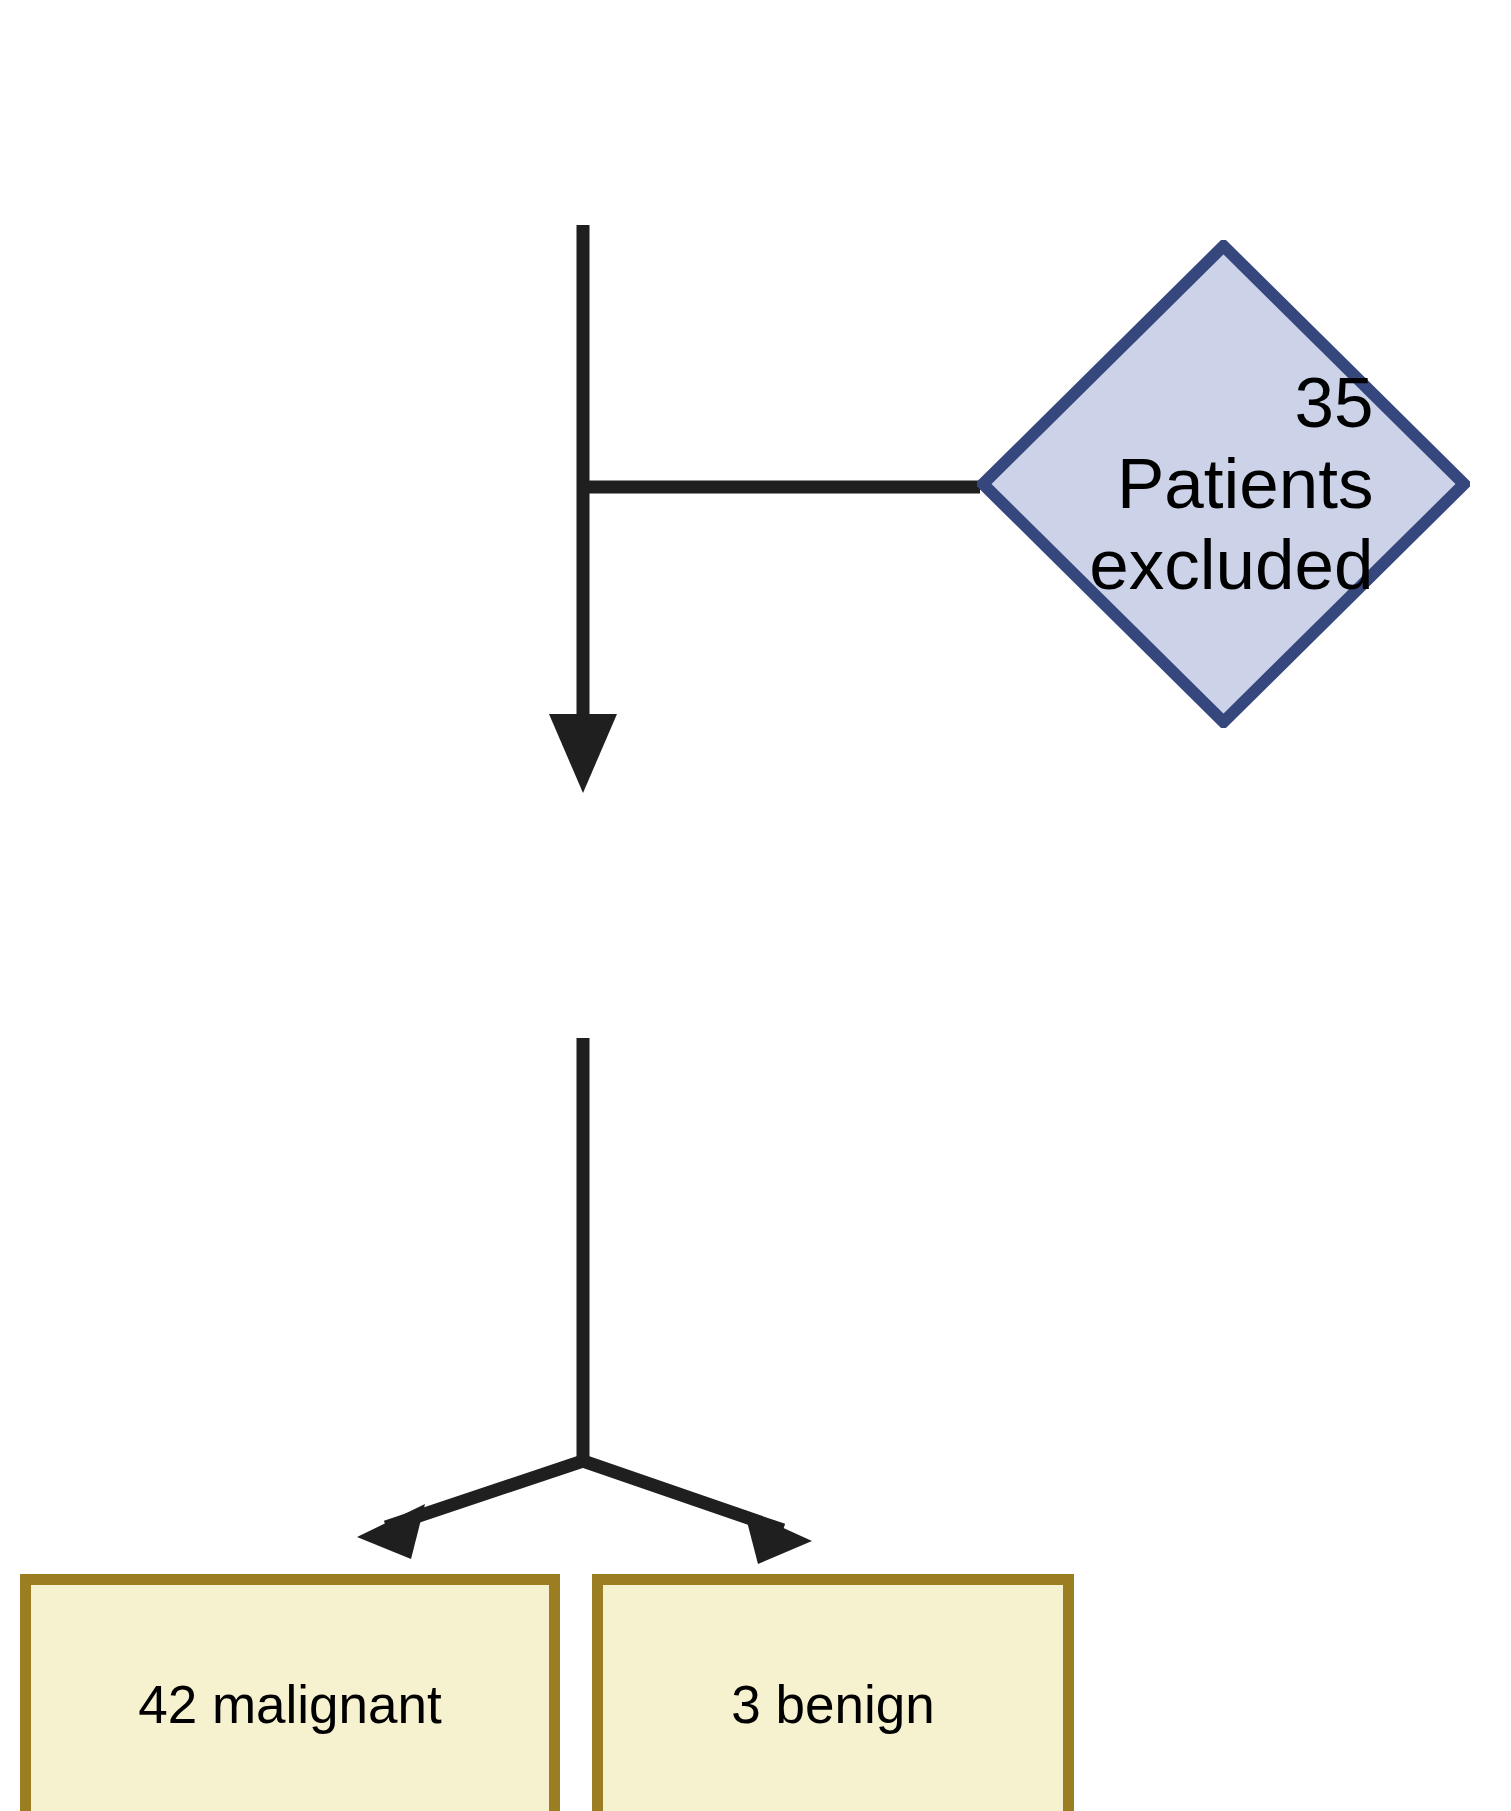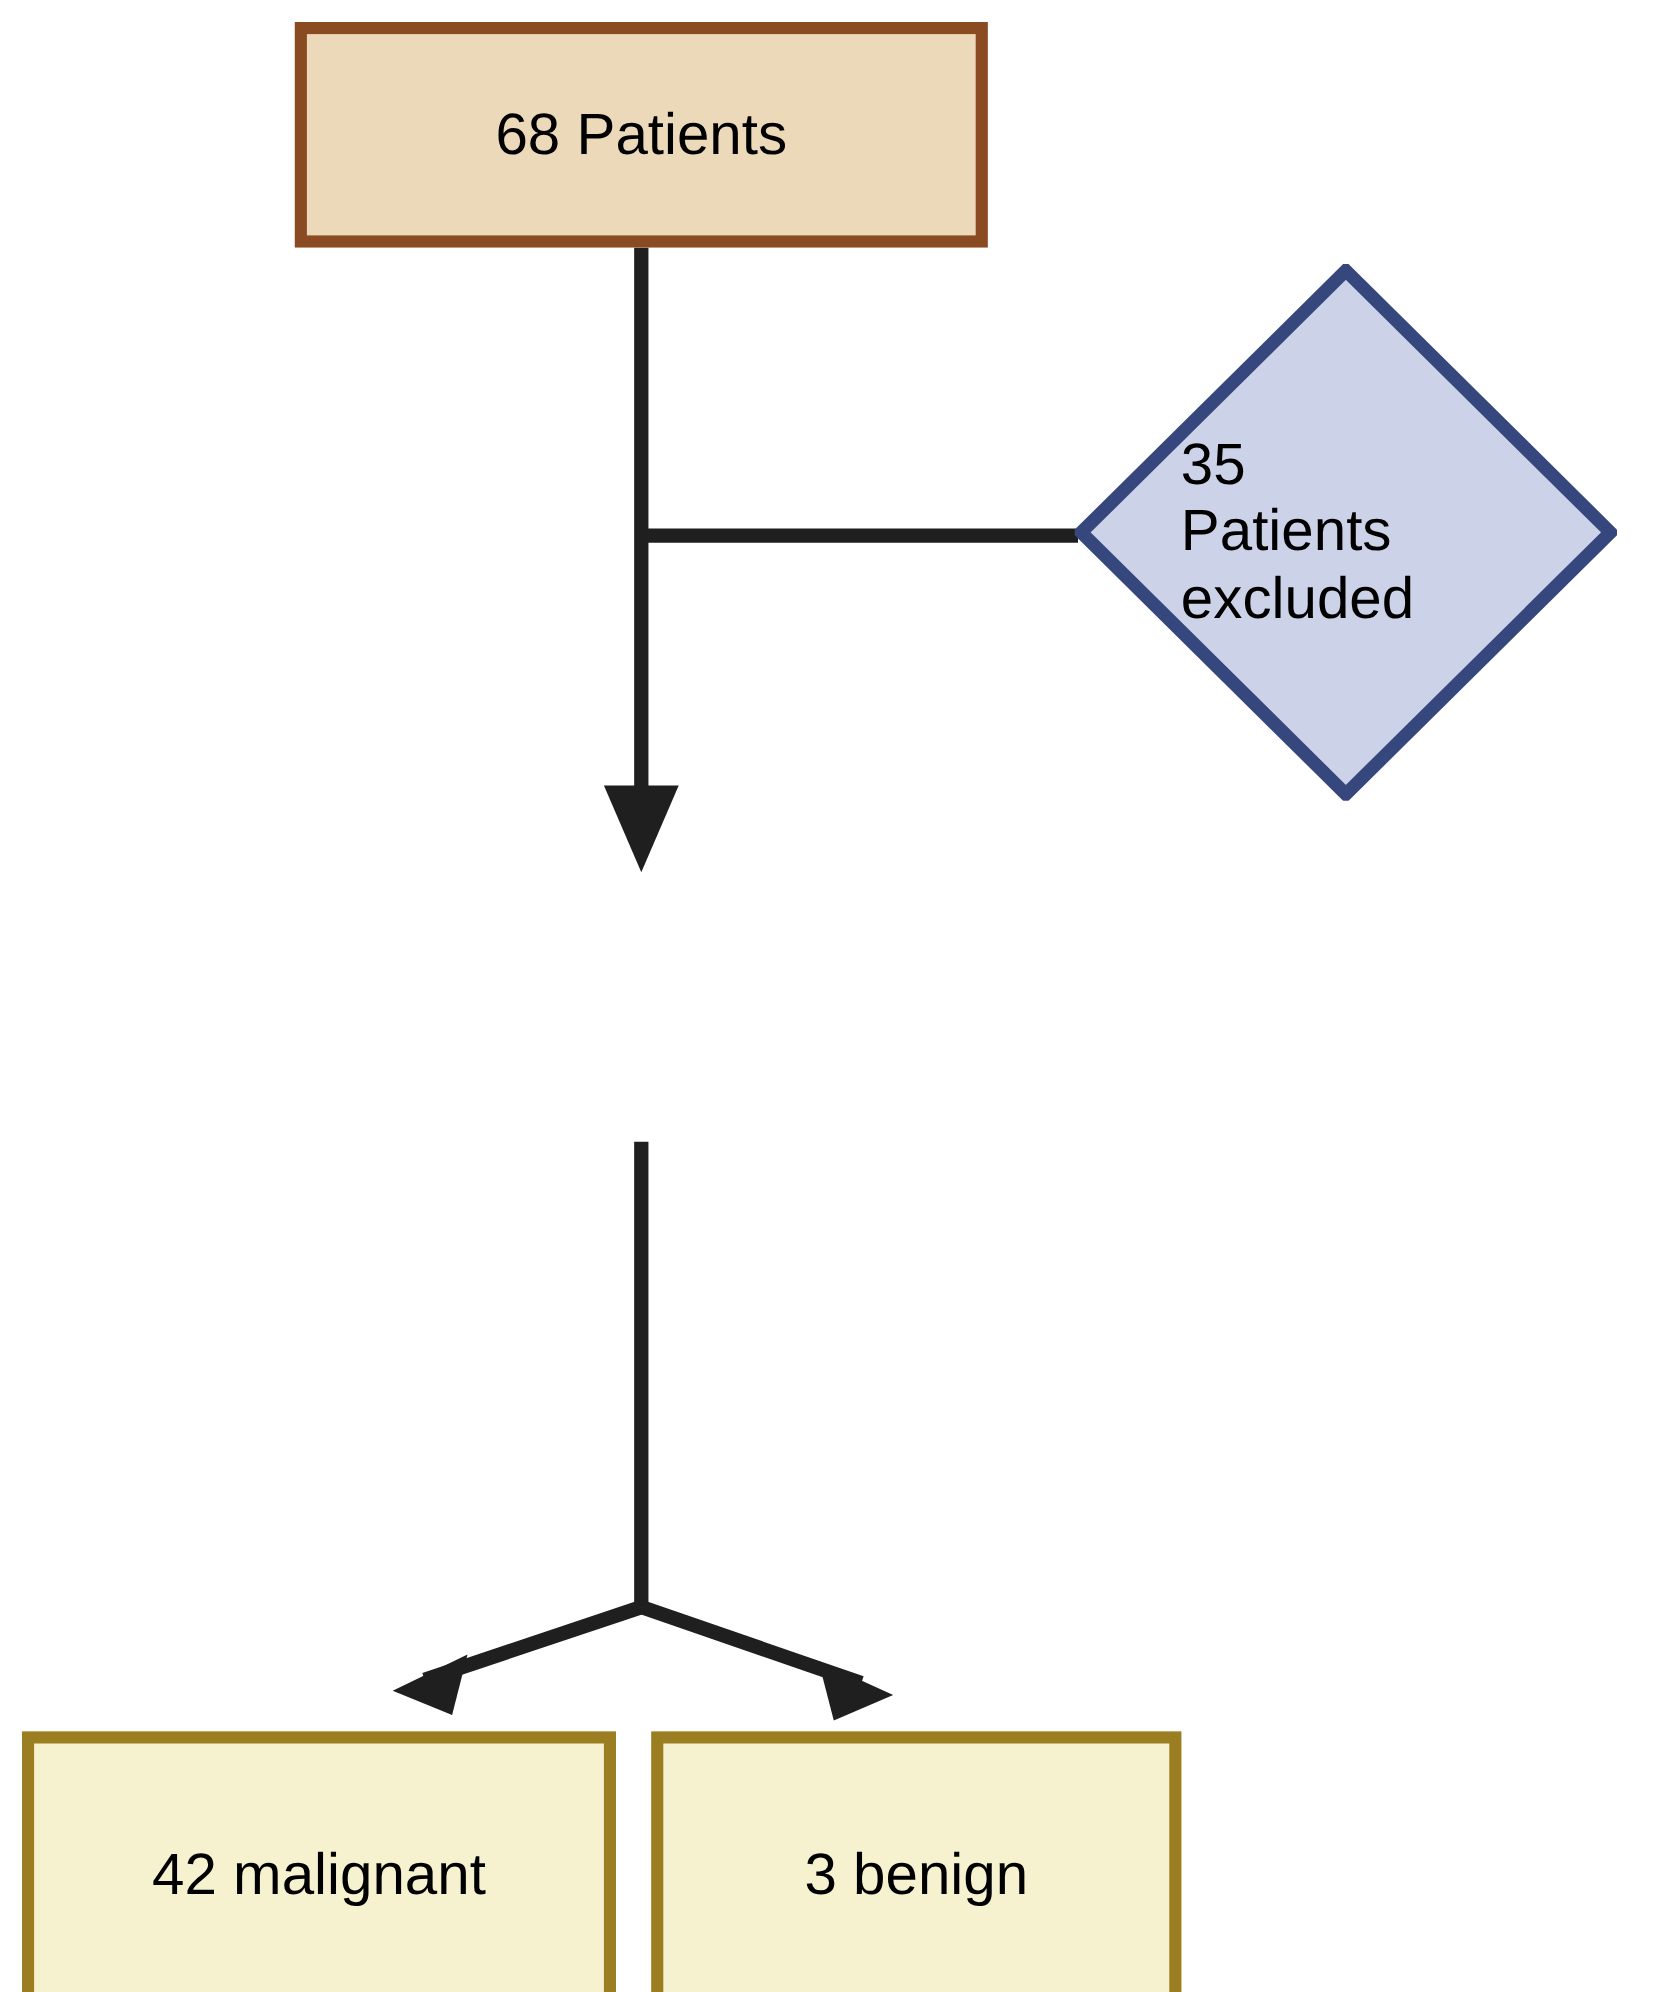--- a/index.html
+++ b/index.html
@@ -95,22 +95,22 @@
     inset: 0;
     width: 100%;
     height: 100%;
   }
   #node-excluded-label {
     position: absolute;
     left: 50%;
     top: 50%;
     transform: translate(-50%, -50%);
     width: 300px;
-    text-align: left;
-    font-size: 53px;
+    text-align: right;
+    font-size: 71px;
     line-height: 1.14;
     color: #000000;
     white-space: pre-line;
   }
 
   .edge-layer {
     position: absolute;
     inset: 0;
     pointer-events: none;
   }
@@ -139,23 +139,20 @@
       <line x1="583" y1="1461" x2="386" y2="1527" stroke="#1f1f1f" stroke-width="13" stroke-linecap="butt"></line>
       <polygon points="357,1537 425,1504 411,1559" fill="#1f1f1f"></polygon>
     </g>
 
     <g>
       <line x1="583" y1="1461" x2="783" y2="1530" stroke="#1f1f1f" stroke-width="13" stroke-linecap="butt"></line>
       <polygon points="812,1541 744,1510 758,1564" fill="#1f1f1f"></polygon>
     </g>
   </svg>
 
-  <div class="node rect-node" id="node-total-patients">
-    <span>68 Patients</span>
-  </div>
 
   <div id="node-excluded-wrap">
     <svg id="node-excluded-shape" viewBox="0 0 493 488" xmlns="http://www.w3.org/2000/svg" preserveAspectRatio="none">
       <polygon points="246.5,6 487,244 246.5,482 6,244" fill="#ccd2e8" stroke="#36477e" stroke-width="12" stroke-linejoin="miter"></polygon>
     </svg>
     <div id="node-excluded-label">35
 Patients
 excluded</div>
   </div>
 

